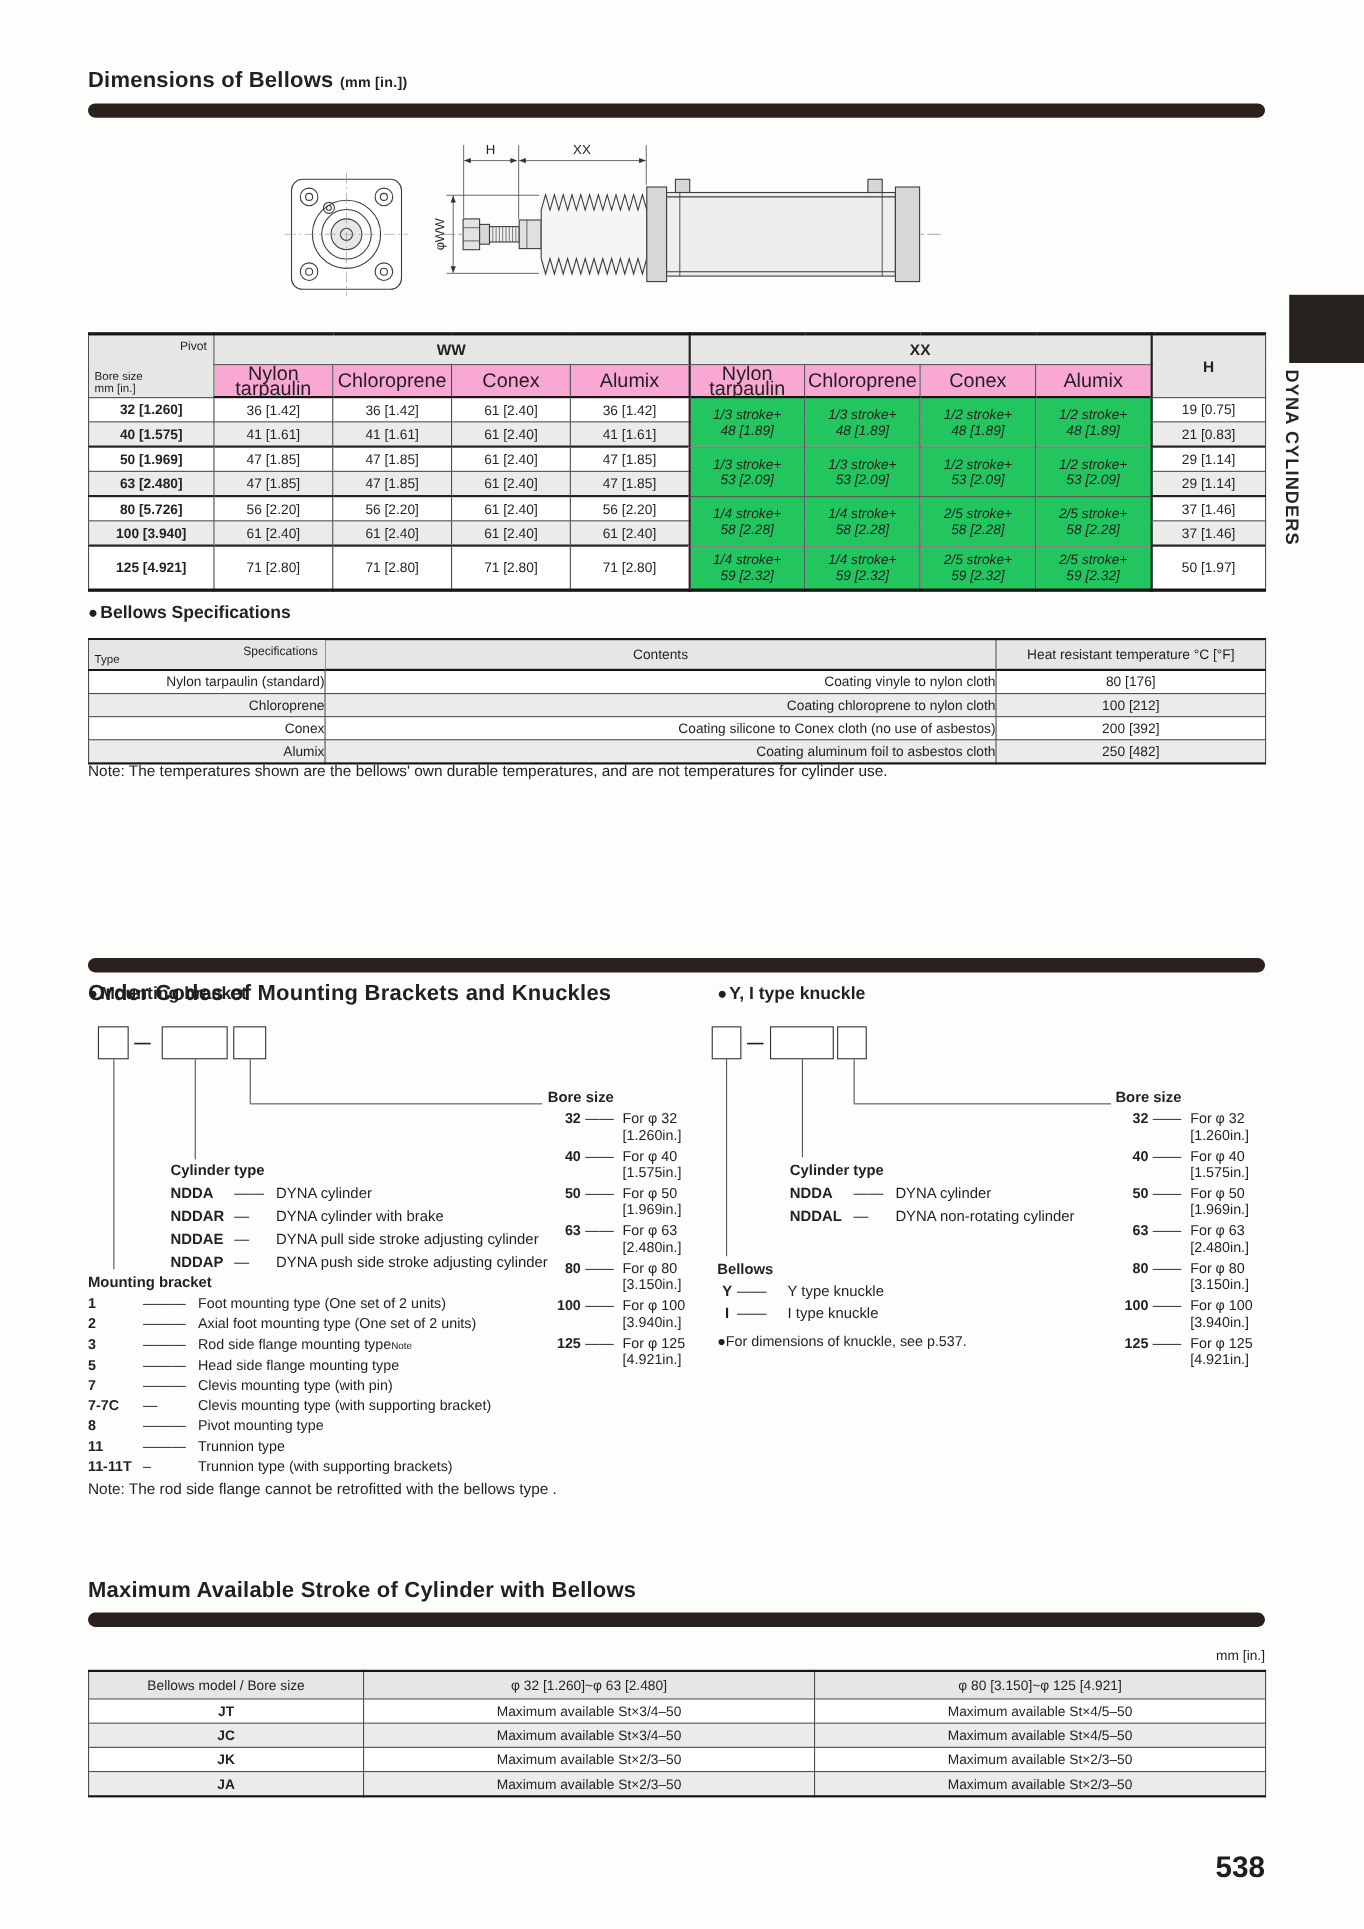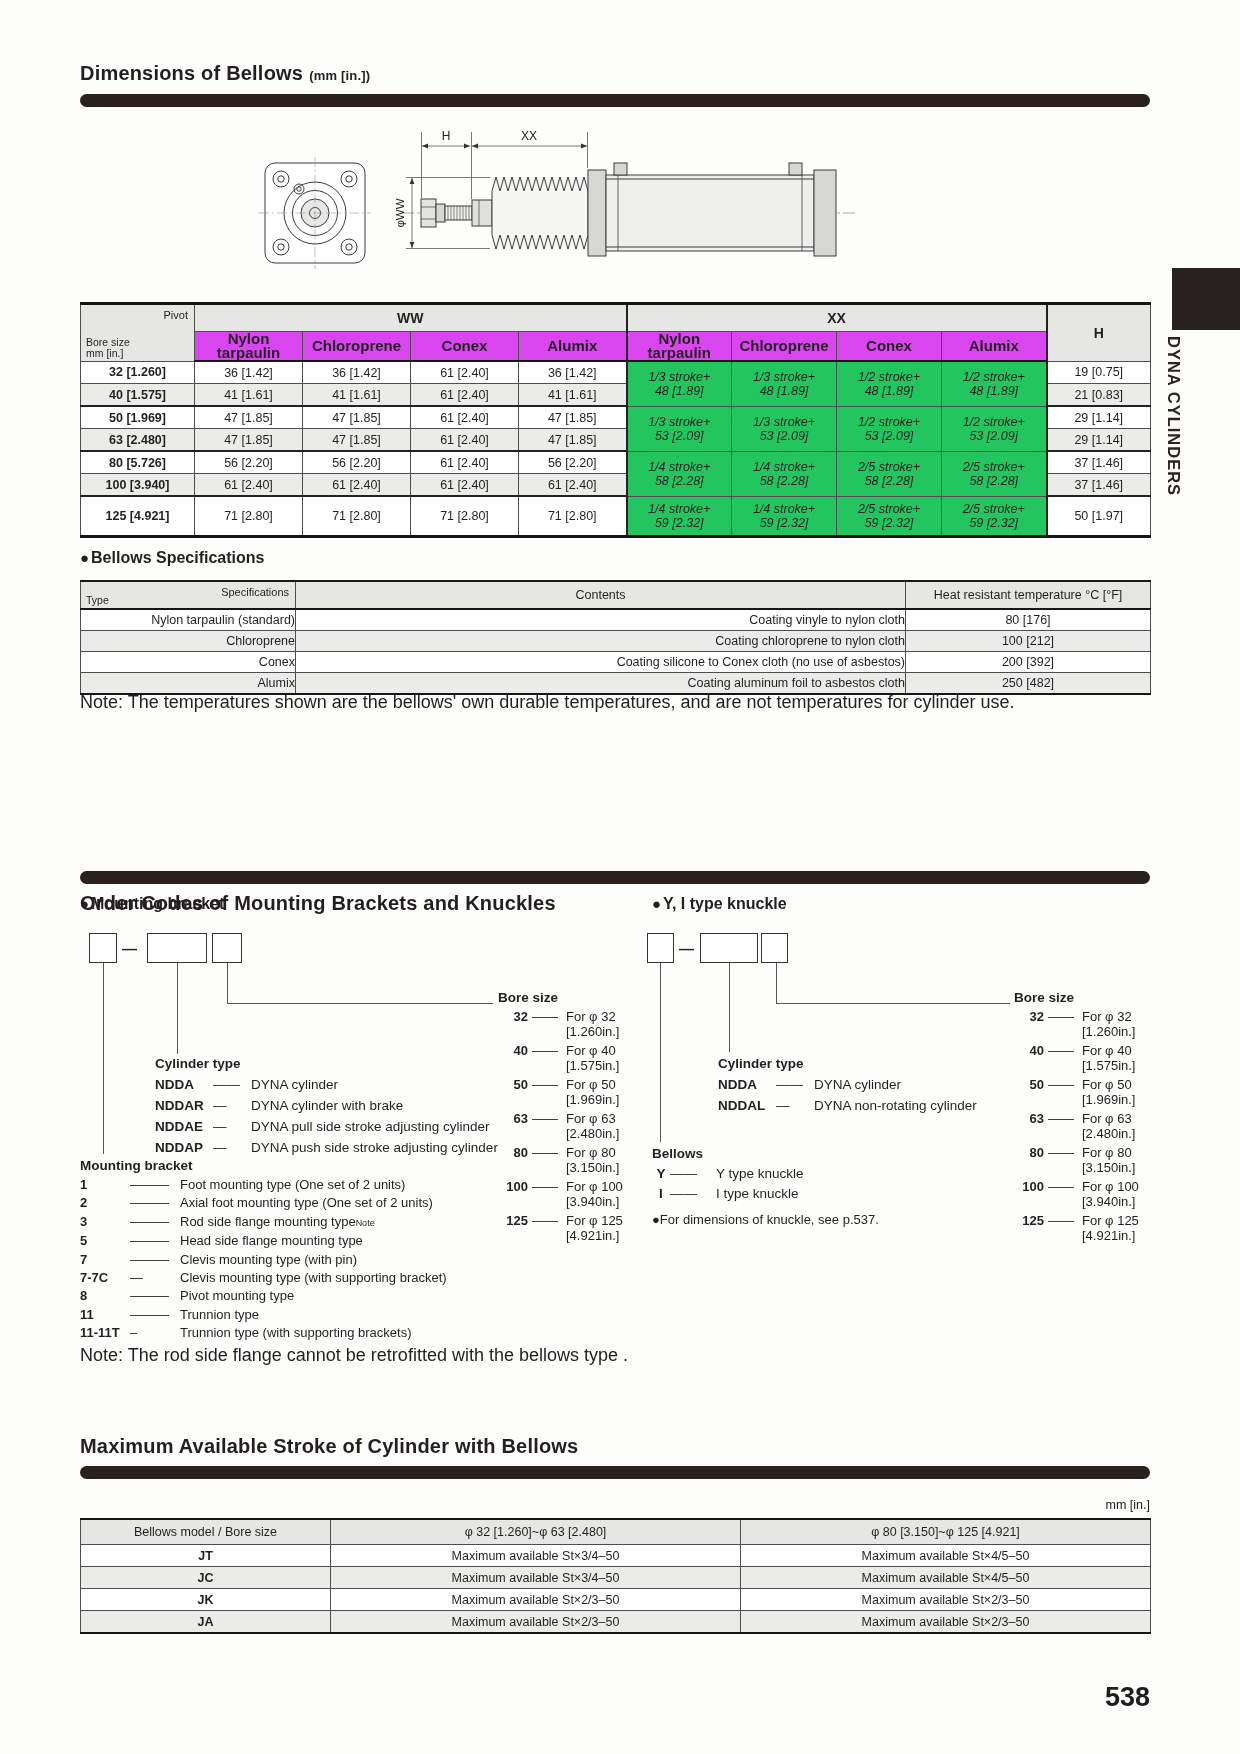--- a/index.html
+++ b/index.html
@@ -13,21 +13,21 @@
   .title-bar{height:13px;background:#2a211d;border-radius:7px;}
   .bullet-head{font-size:16px;font-weight:bold;white-space:nowrap;}
   .bullet-head .dot{font-size:15px;margin-right:2px;}
 
   
   table{border-collapse:collapse;table-layout:fixed;position:absolute;background:#fff;}
   td{border:1px solid #4d4d4d;text-align:center;vertical-align:middle;
      font-size:12.5px;padding:0;line-height:14px;overflow:hidden;}
   .dimtab{left:80px;top:302px;width:1070px;border-top:3px solid #161616;border-bottom:3px solid #161616;}
   .dimtab tr.h1 td{height:26px;background:#e6e6e4;font-weight:bold;font-size:14px;}
-  .dimtab tr.h2 td{height:22px;background:#d946ef;border-bottom:2.5px solid #161616;font-size:15px;font-weight:bold;}
+  .dimtab tr.h2 td{height:22px;background:#f9a8d4;border-bottom:2.5px solid #161616;font-size:18px;}
   .dimtab tr.dr td{height:21px;}
   .dimtab tr.tall td{height:38px;}
   .dimtab td.bore{font-weight:bold;}
   .dimtab tr.alt td{background:#ebebe9;}
   .dimtab td.xxcell{background:#22c55e;white-space:pre-line;font-style:italic;}
   .dimtab tr.grp-end td{border-bottom:2px solid #222;}
   .dimtab td.gb{border-left:2px solid #222;}
   .corner{position:relative;background:
      linear-gradient(to bottom right,transparent calc(50% - .7px),#3a3a3a calc(50% - .7px),#3a3a3a calc(50% + .7px),transparent calc(50% + .7px)),#e6e6e4;}
   .corner .c-top{position:absolute;top:3px;right:6px;font-size:11px;font-weight:normal;}
@@ -39,21 +39,21 @@
   .spectab tr.r td{height:20px;}
   .spectab td.lft{text-align:right;padding-left:12px;}
   .spectab tr.alt td{background:#ebebe9;}
 
   .stroketab{left:80px;top:1518px;width:1070px;border-top:2px solid #161616;border-bottom:2.5px solid #161616;}
   .stroketab tr.h td{height:24px;background:#e6e6e4;}
   .stroketab tr.r td{height:21px;}
   .stroketab td.model{font-weight:bold;}
   .stroketab tr.alt td{background:#ebebe9;}
 
-  .note-text{font-size:18px;white-space:nowrap;}
+  .note-text{font-size:14px;white-space:nowrap;}
 
   
   .obox{position:absolute;height:30px;border:1.5px solid #333;background:#fff;box-sizing:border-box;}
   .odash{position:absolute;font-size:15px;font-weight:bold;}
   .vline{position:absolute;width:1px;background:#555;}
   .hline{position:absolute;height:1px;background:#555;}
 
   .code-block{position:absolute;font-size:13.5px;white-space:nowrap;}
   .cb-head{font-weight:bold;font-size:13.5px;margin-bottom:3px;}
   .code-row{display:flex;align-items:baseline;}

